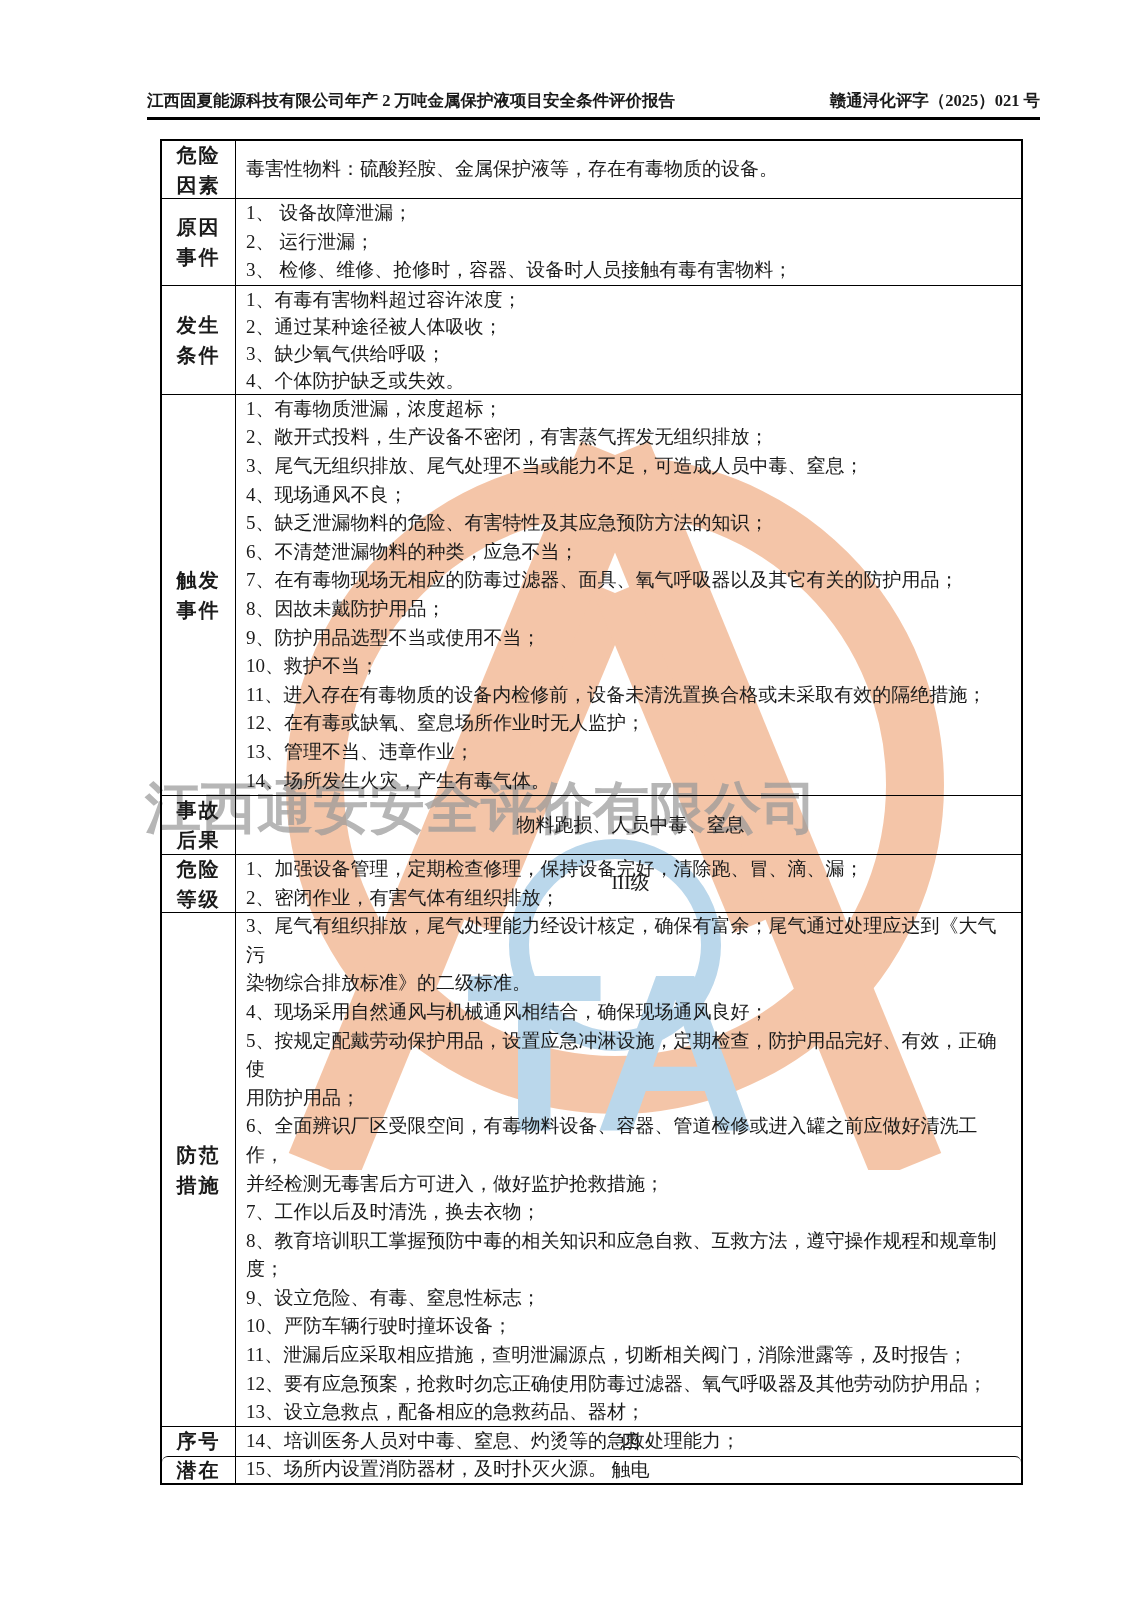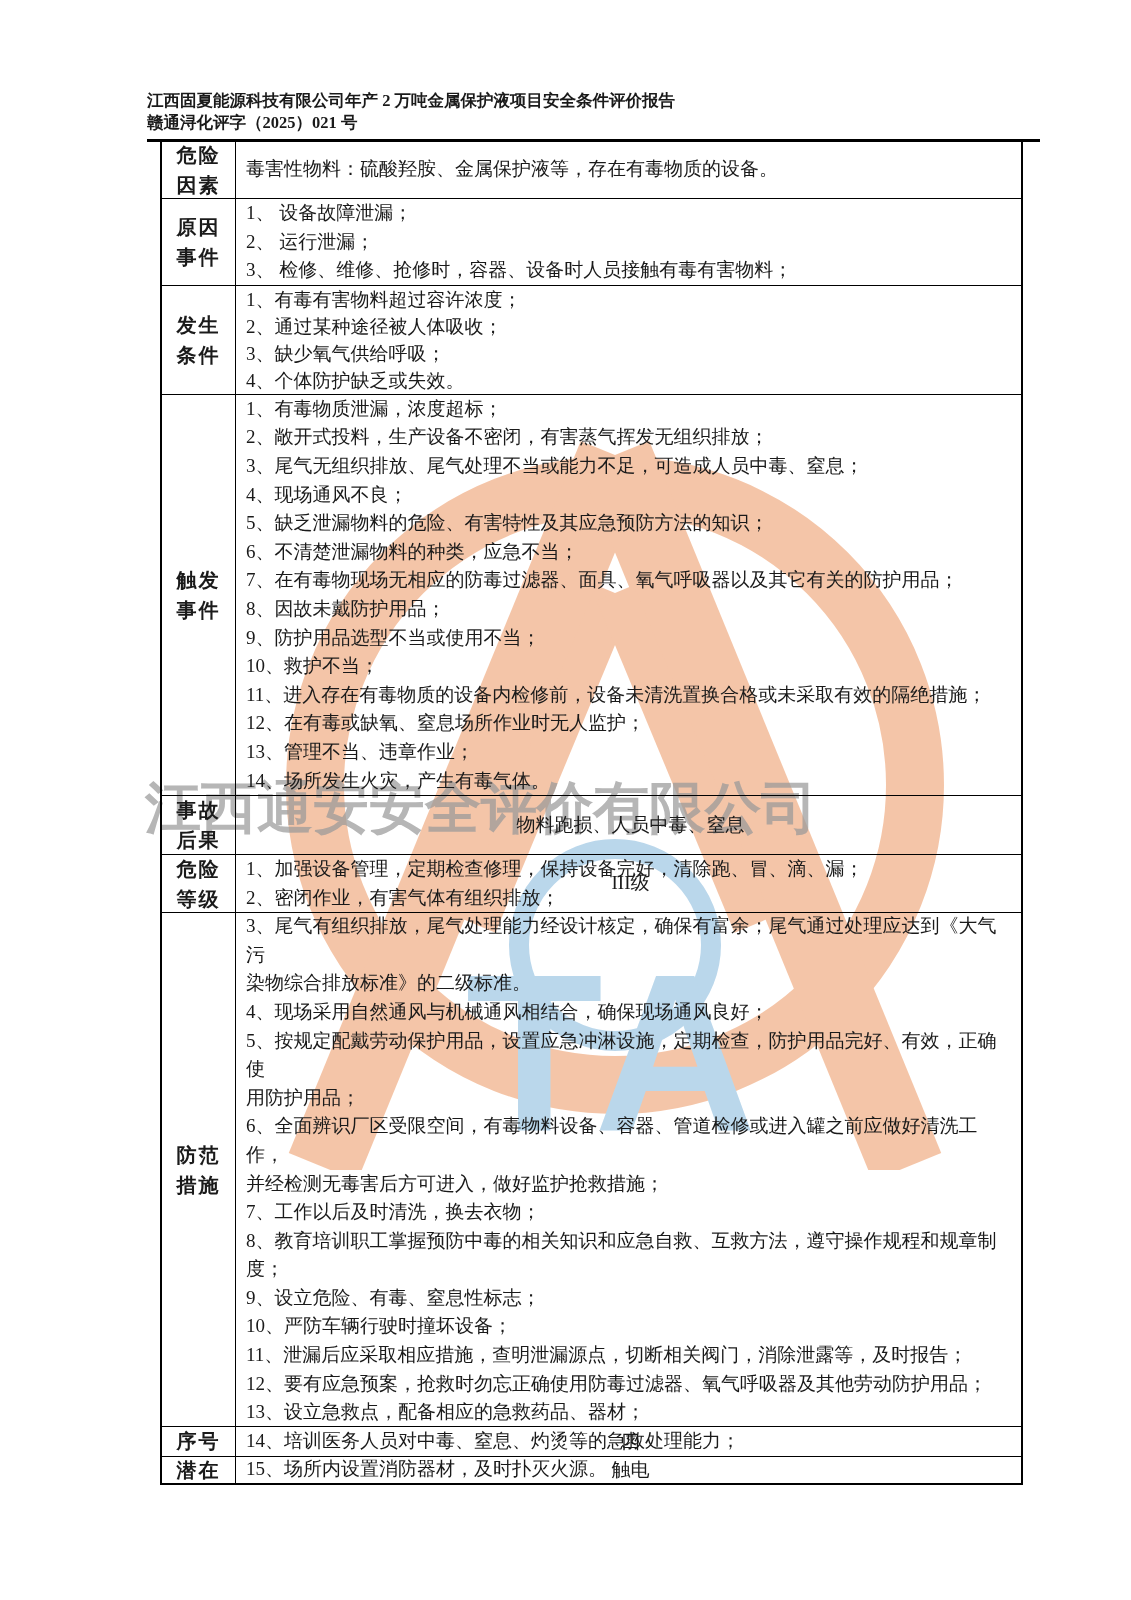--- a/index.html
+++ b/index.html
@@ -16,21 +16,21 @@
     font-family:"Liberation Sans","DejaVu Sans",sans-serif;
     font-weight:700;font-size:56px;line-height:96px;white-space:nowrap;
     color:#9a9a9a;opacity:.72;letter-spacing:0px;
   }
   
   .content{position:absolute;inset:0;z-index:1;}
   .page-header{
     position:absolute;left:147px;top:90px;width:893px;
     display:flex;justify-content:space-between;
     border-bottom:3px solid #000;padding-bottom:5px;
-    font-size:16.5px;font-weight:600;flex-direction:column;
+    font-size:16.5px;font-weight:600;
   }
   .doc-table{
     position:absolute;left:160px;top:139px;width:863px;
     border:2px solid #000;box-sizing:border-box;background:transparent;
     font-size:19px;
   }
   .t-row{display:flex;box-sizing:border-box;border-top:1.5px solid #000;}
   .t-row:first-child{border-top:none;}
   .t-label{
     width:74px;flex:0 0 74px;border-right:1.5px solid #000;box-sizing:border-box;
@@ -39,21 +39,21 @@
   }
   .t-label span{display:inline-block;width:44px;line-height:30px;word-break:break-all;text-align:center;letter-spacing:2px;}
   .t-content{
     flex:1;box-sizing:border-box;padding:2px 6px 2px 10px;
     display:flex;flex-direction:column;justify-content:center;
     line-height:28.6px;
   }
   .t-content.center{align-items:center;text-align:center;}
   .r1{height:57px;} .r2{height:87px;} .r3{height:109px;} .r3 .t-content{line-height:27px;}
   .r4{height:401px;} .r5{height:59px;} .r6{height:58px;} .r7{height:514px;}
-  .r8{height:30px;} .r9{height:27px;}
+  .r8{height:30px;} .r9{height:27px;border-radius:6px;}
   .r8 .t-label span,.r9 .t-label span{width:auto;line-height:normal;}
   .r8 .t-content,.r9 .t-content{line-height:24px;}
   .page-number{
     position:absolute;left:0;top:1483px;width:100%;text-align:center;
     font-size:17px;font-family:"Liberation Serif","DejaVu Serif",serif;
   }
 </style>
 </head>
 <body>
 

